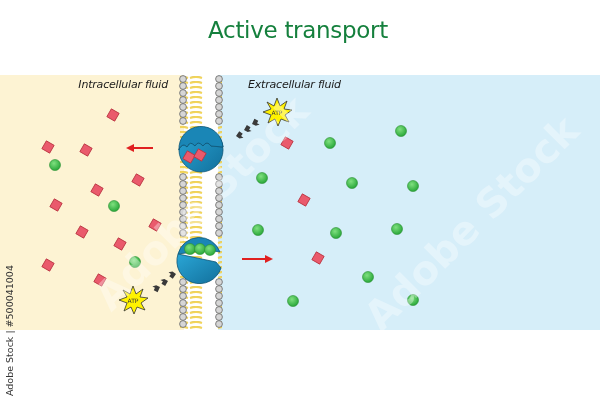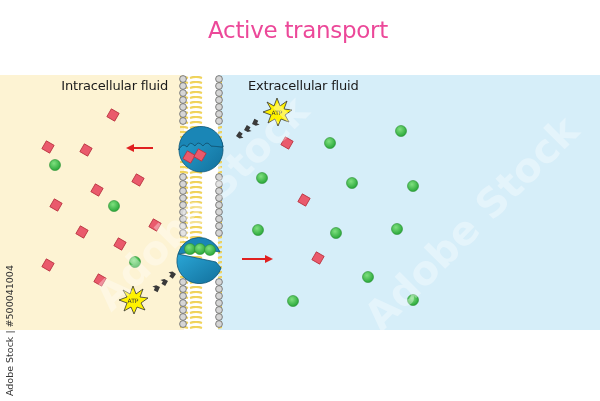--- a/index.html
+++ b/index.html
@@ -1,21 +1,21 @@
 <!DOCTYPE html>
 <html><head>
 <meta charset="utf-8">
 <style>
   html, body { margin: 0; padding: 0; background: #ffffff; }
   body { width: 600px; height: 401px; position: relative; overflow: hidden; font-family: "DejaVu Sans", sans-serif; }
-  .title { position: absolute; left: 0; top: 17px; width: 596px; text-align: center; font-size: 23px; color: #ec4899; letter-spacing: -0.3px; }
+  .title { position: absolute; left: 0; top: 17px; width: 596px; text-align: center; font-size: 23px; color: #15803d; letter-spacing: -0.3px; }
   .region { position: absolute; top: 75px; height: 255px; }
   .intra { left: 0; width: 184px; background: #fdf3d3; }
   .extra { left: 218px; width: 382px; background: #d6eef9; }
-  .label { position: absolute; top: 78px; font-size: 13px; color: #1a1a1a; letter-spacing: -0.2px; white-space: nowrap; }
+  .label { position: absolute; top: 78px; font-size: 11px; color: #1a1a1a; letter-spacing: -0.2px; white-space: nowrap; font-style: italic; }
   .label-intra { right: 432px; }
   .label-extra { left: 248px; }
   svg.scene { position: absolute; left: 0; top: 0; }
   .stock-id { position: absolute; left: 4px; top: 396px; transform-origin: 0 0; transform: rotate(-90deg); font-size: 9.5px; color: #333; white-space: nowrap; }
   .watermark { position: absolute; font-size: 40px; font-weight: bold; color: rgba(255,255,255,0.35); transform: rotate(-45deg); white-space: nowrap; pointer-events: none; }
 </style>
 </head>
 <body>
 
 <div class="title">Active transport</div>

